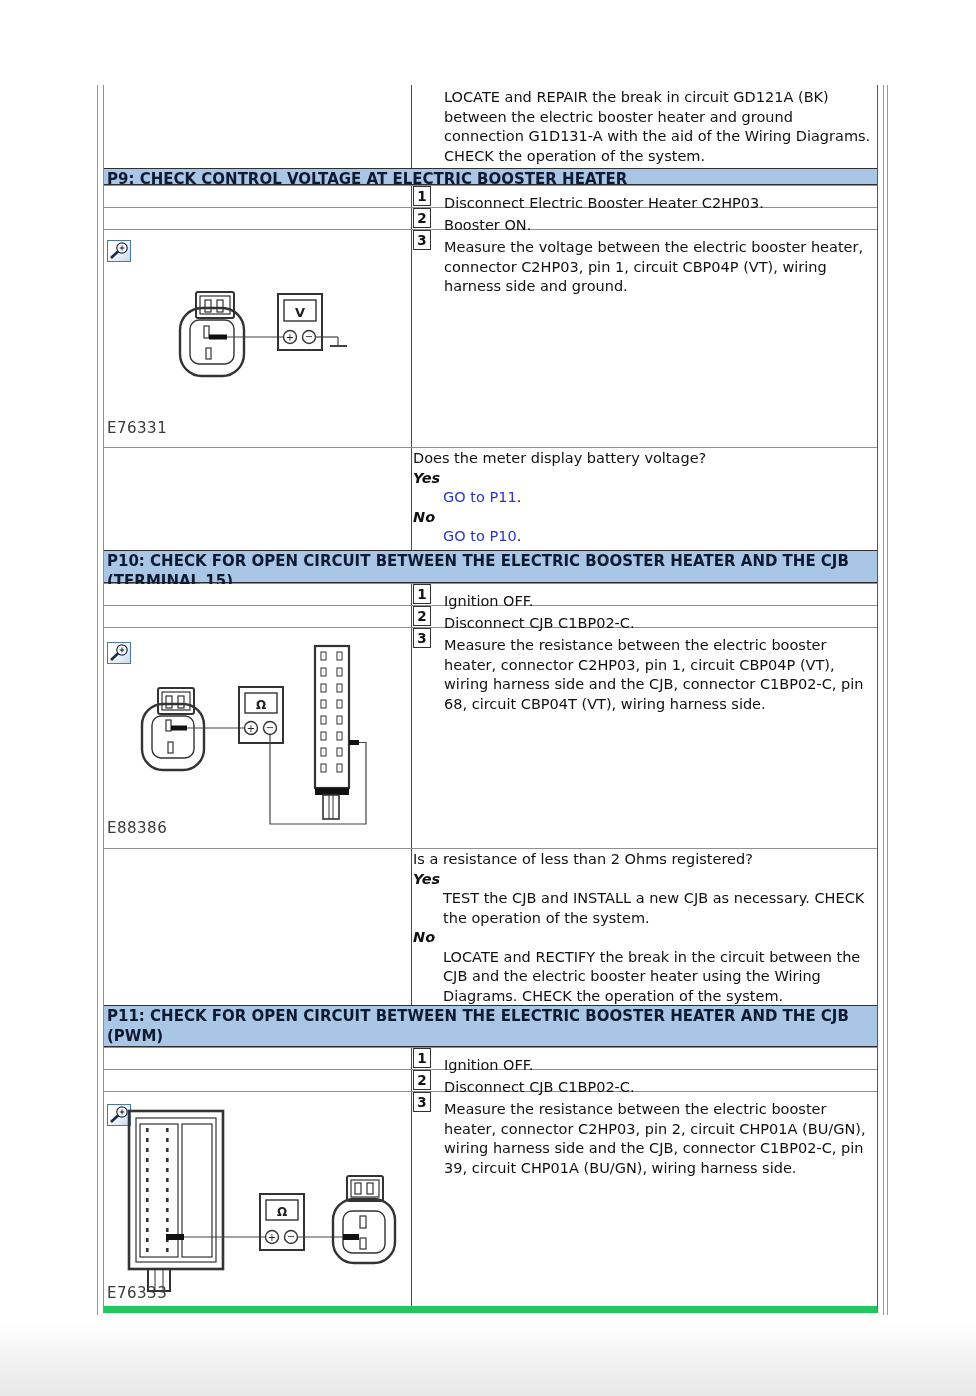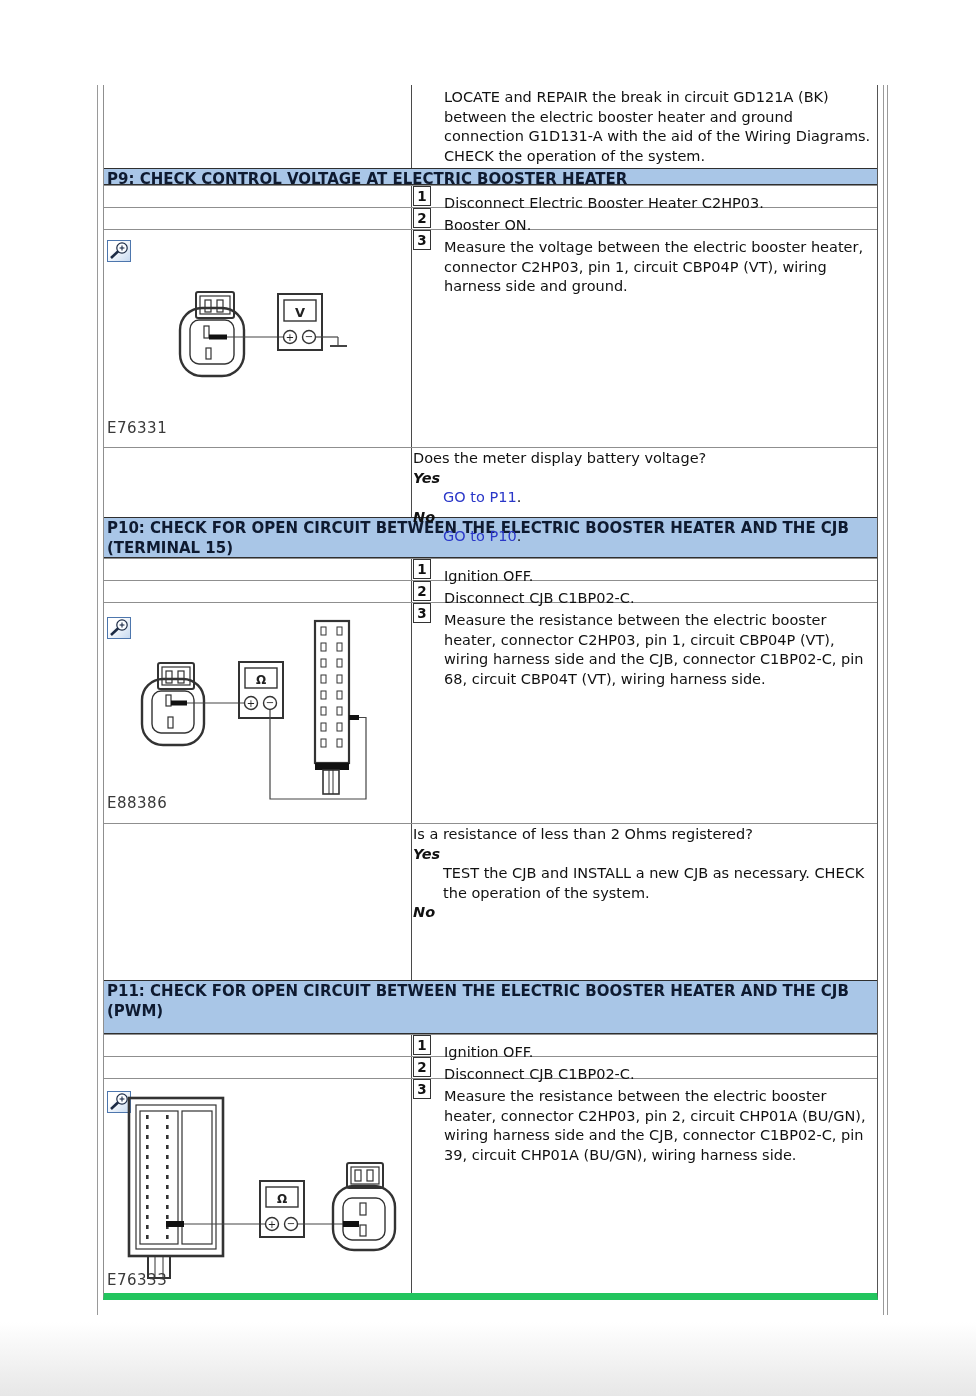--- a/index.html
+++ b/index.html
@@ -123,32 +123,32 @@
         </g>
       </svg>
       <div class="fig-label" style="top:193px">E76331</div>
     </div>
     <div class="rc step">
       <div class="stepnum">3</div>
       <div class="steptext">Measure the voltage between the electric booster heater, connector C2HP03, pin 1, circuit CBP04P (VT), wiring harness side and ground.</div>
     </div>
   </div>
 
-  <div class="row" style="height:70px">
+  <div class="row" style="height:103px">
     <div class="lc"></div>
     <div class="rc qa">
       <div>Does the meter display battery voltage?</div>
       <div class="qlead">Yes</div>
       <div class="action"><span class="link">GO to P11</span><span>.</span></div>
       <div class="qlead">No</div>
       <div class="action"><span class="link">GO to P10</span><span>.</span></div>
     </div>
   </div>
 
-  <div class="row hdr-row" style="height:41px">P10: CHECK FOR OPEN CIRCUIT BETWEEN THE ELECTRIC BOOSTER HEATER AND THE CJB (TERMINAL 15)</div>
+  <div class="row hdr-row" style="height:33px">P10: CHECK FOR OPEN CIRCUIT BETWEEN THE ELECTRIC BOOSTER HEATER AND THE CJB (TERMINAL 15)</div>
 
   <div class="row" style="height:22px">
     <div class="lc"></div>
     <div class="rc step">
       <div class="stepnum">1</div>
       <div class="steptext">Ignition OFF.</div>
     </div>
   </div>
 
   <div class="row" style="height:22px">
@@ -225,24 +225,25 @@
     </div>
   </div>
 
   <div class="row" style="height:157px">
     <div class="lc"></div>
     <div class="rc qa">
       <div>Is a resistance of less than 2 Ohms registered?</div>
       <div class="qlead">Yes</div>
       <div class="action">TEST the CJB and INSTALL a new CJB as necessary. CHECK the operation of the system.</div>
       <div class="qlead">No</div>
-    </div>
-  </div>
-
-  <div class="row hdr-row" style="height:54px">P11: CHECK FOR OPEN CIRCUIT BETWEEN THE ELECTRIC BOOSTER HEATER AND THE CJB (PWM)</div>
+      <div class="action">LOCATE and RECTIFY the break in the circuit between the CJB and the electric booster heater using the Wiring Diagrams. CHECK the operation of the system.</div>
+    </div>
+  </div>
+
+  <div class="row hdr-row" style="height:42px">P11: CHECK FOR OPEN CIRCUIT BETWEEN THE ELECTRIC BOOSTER HEATER AND THE CJB (PWM)</div>
 
   <div class="row" style="height:22px">
     <div class="lc"></div>
     <div class="rc step">
       <div class="stepnum">1</div>
       <div class="steptext">Ignition OFF.</div>
     </div>
   </div>
 
   <div class="row" style="height:22px">

